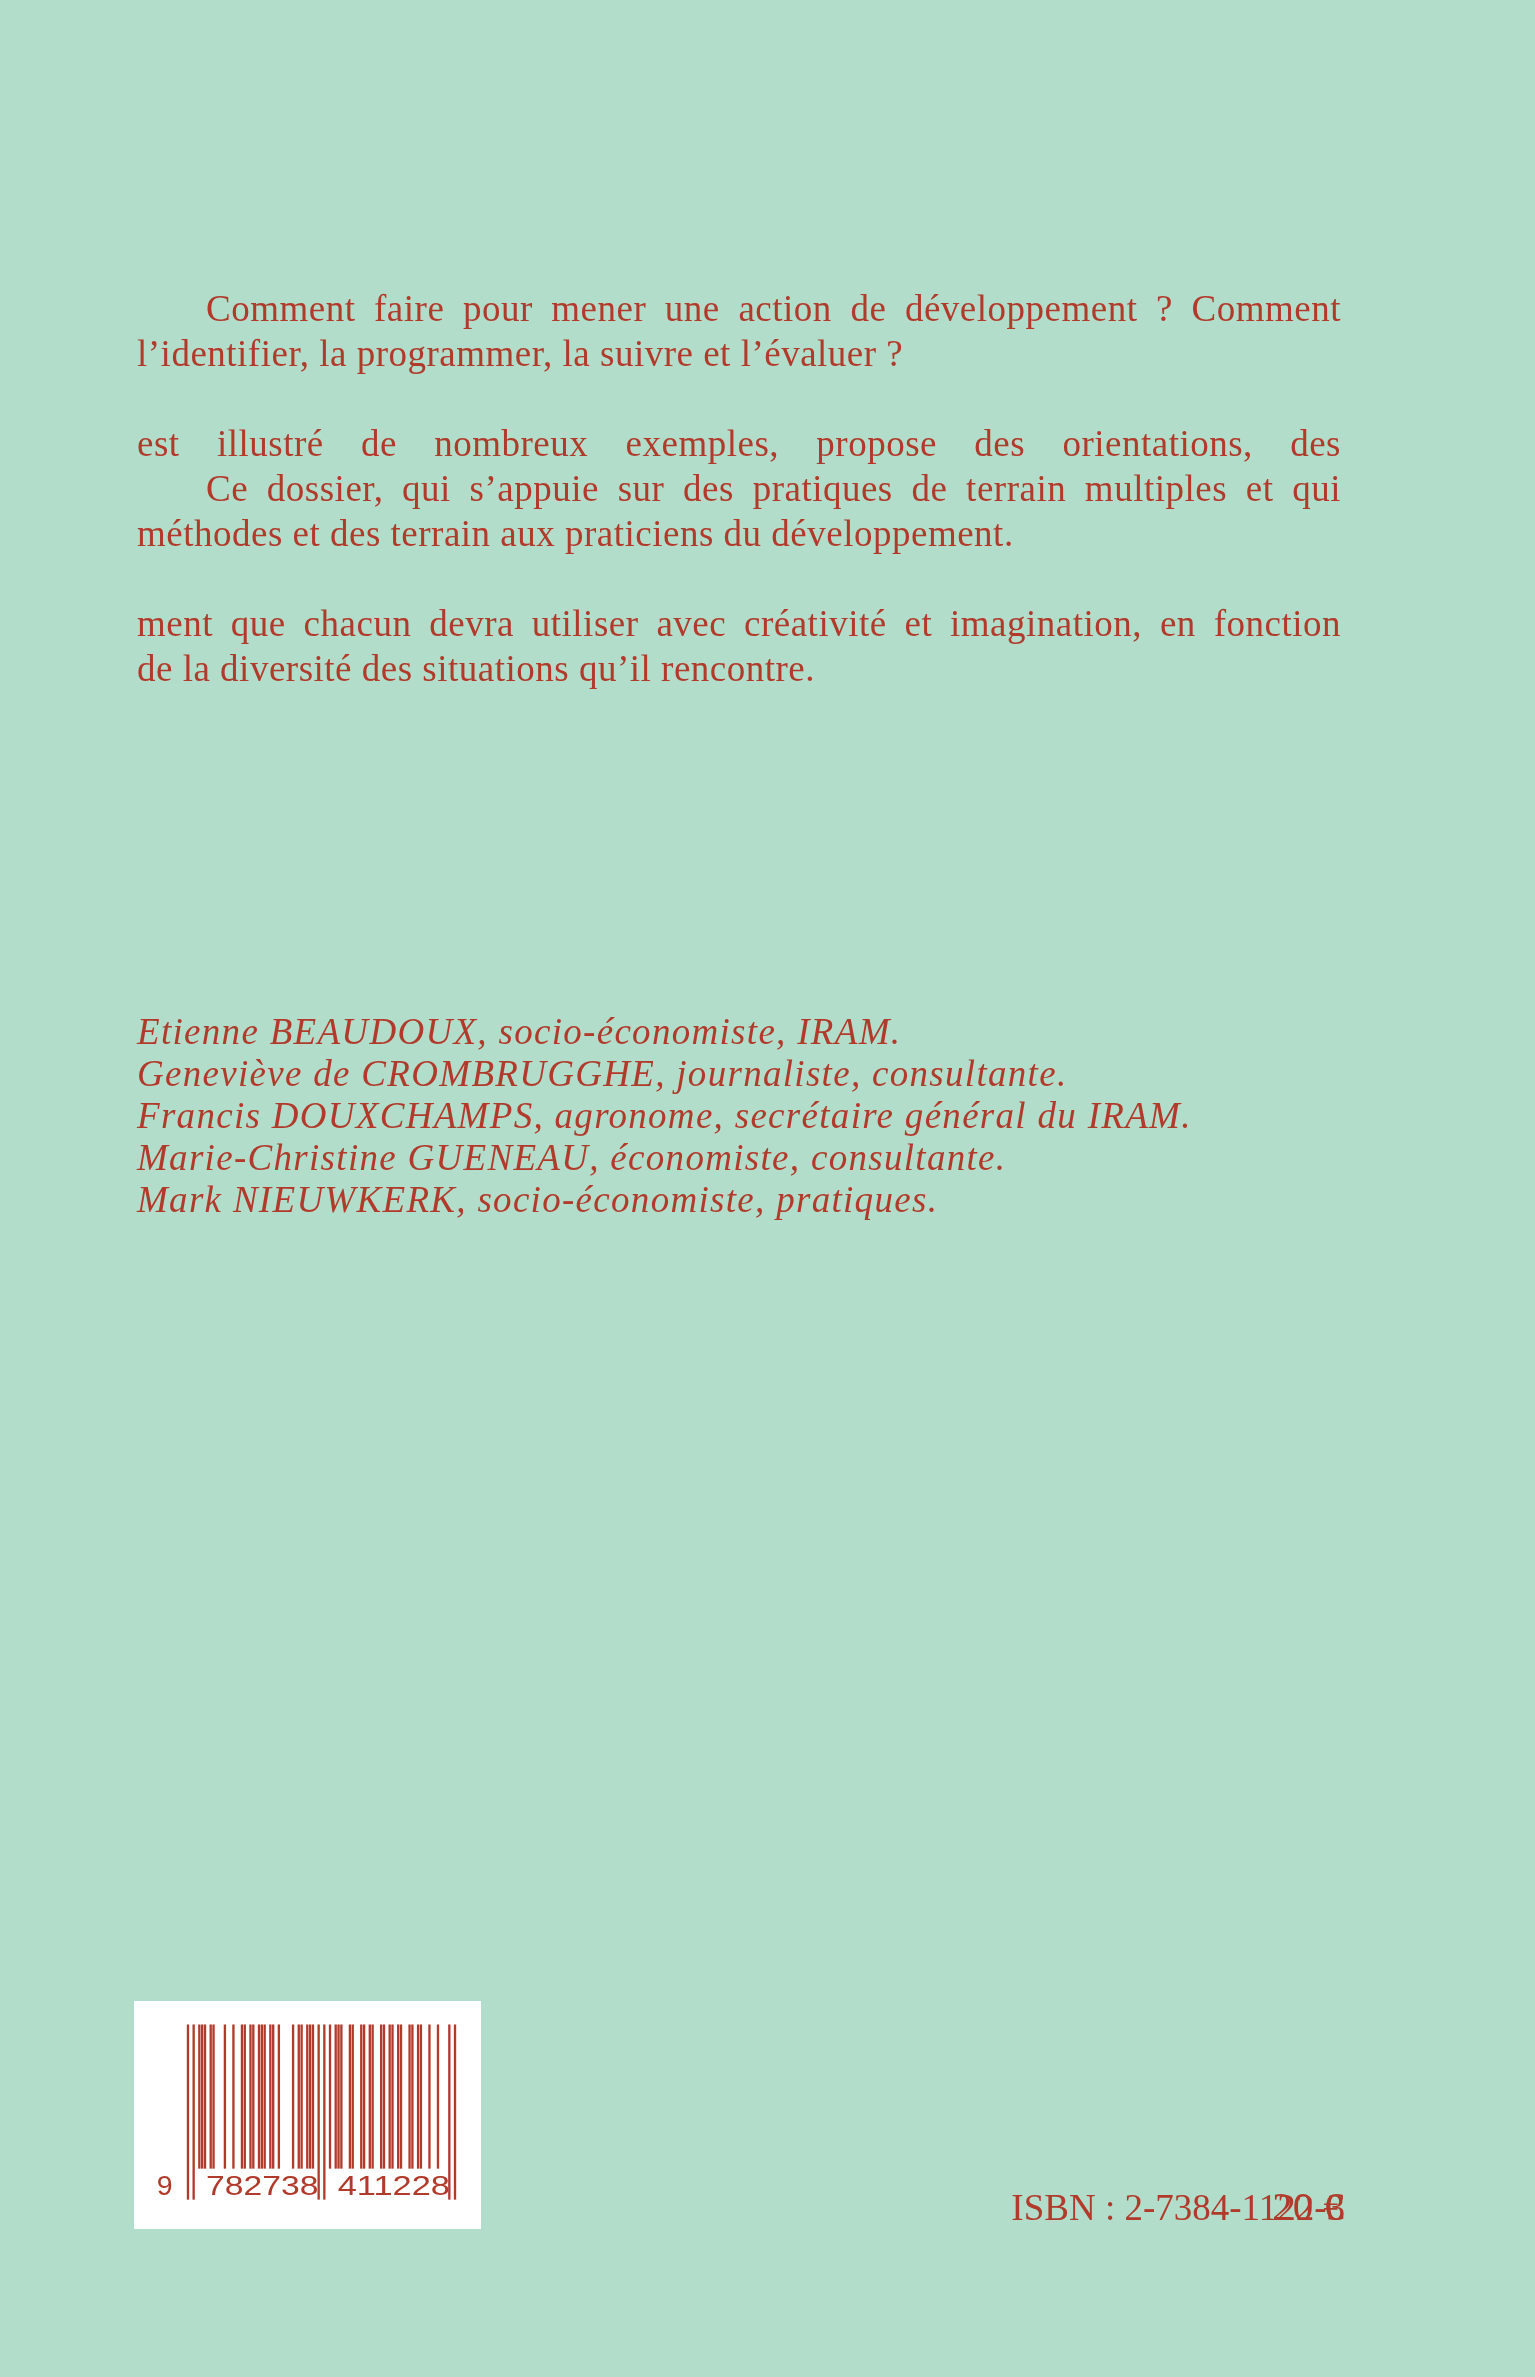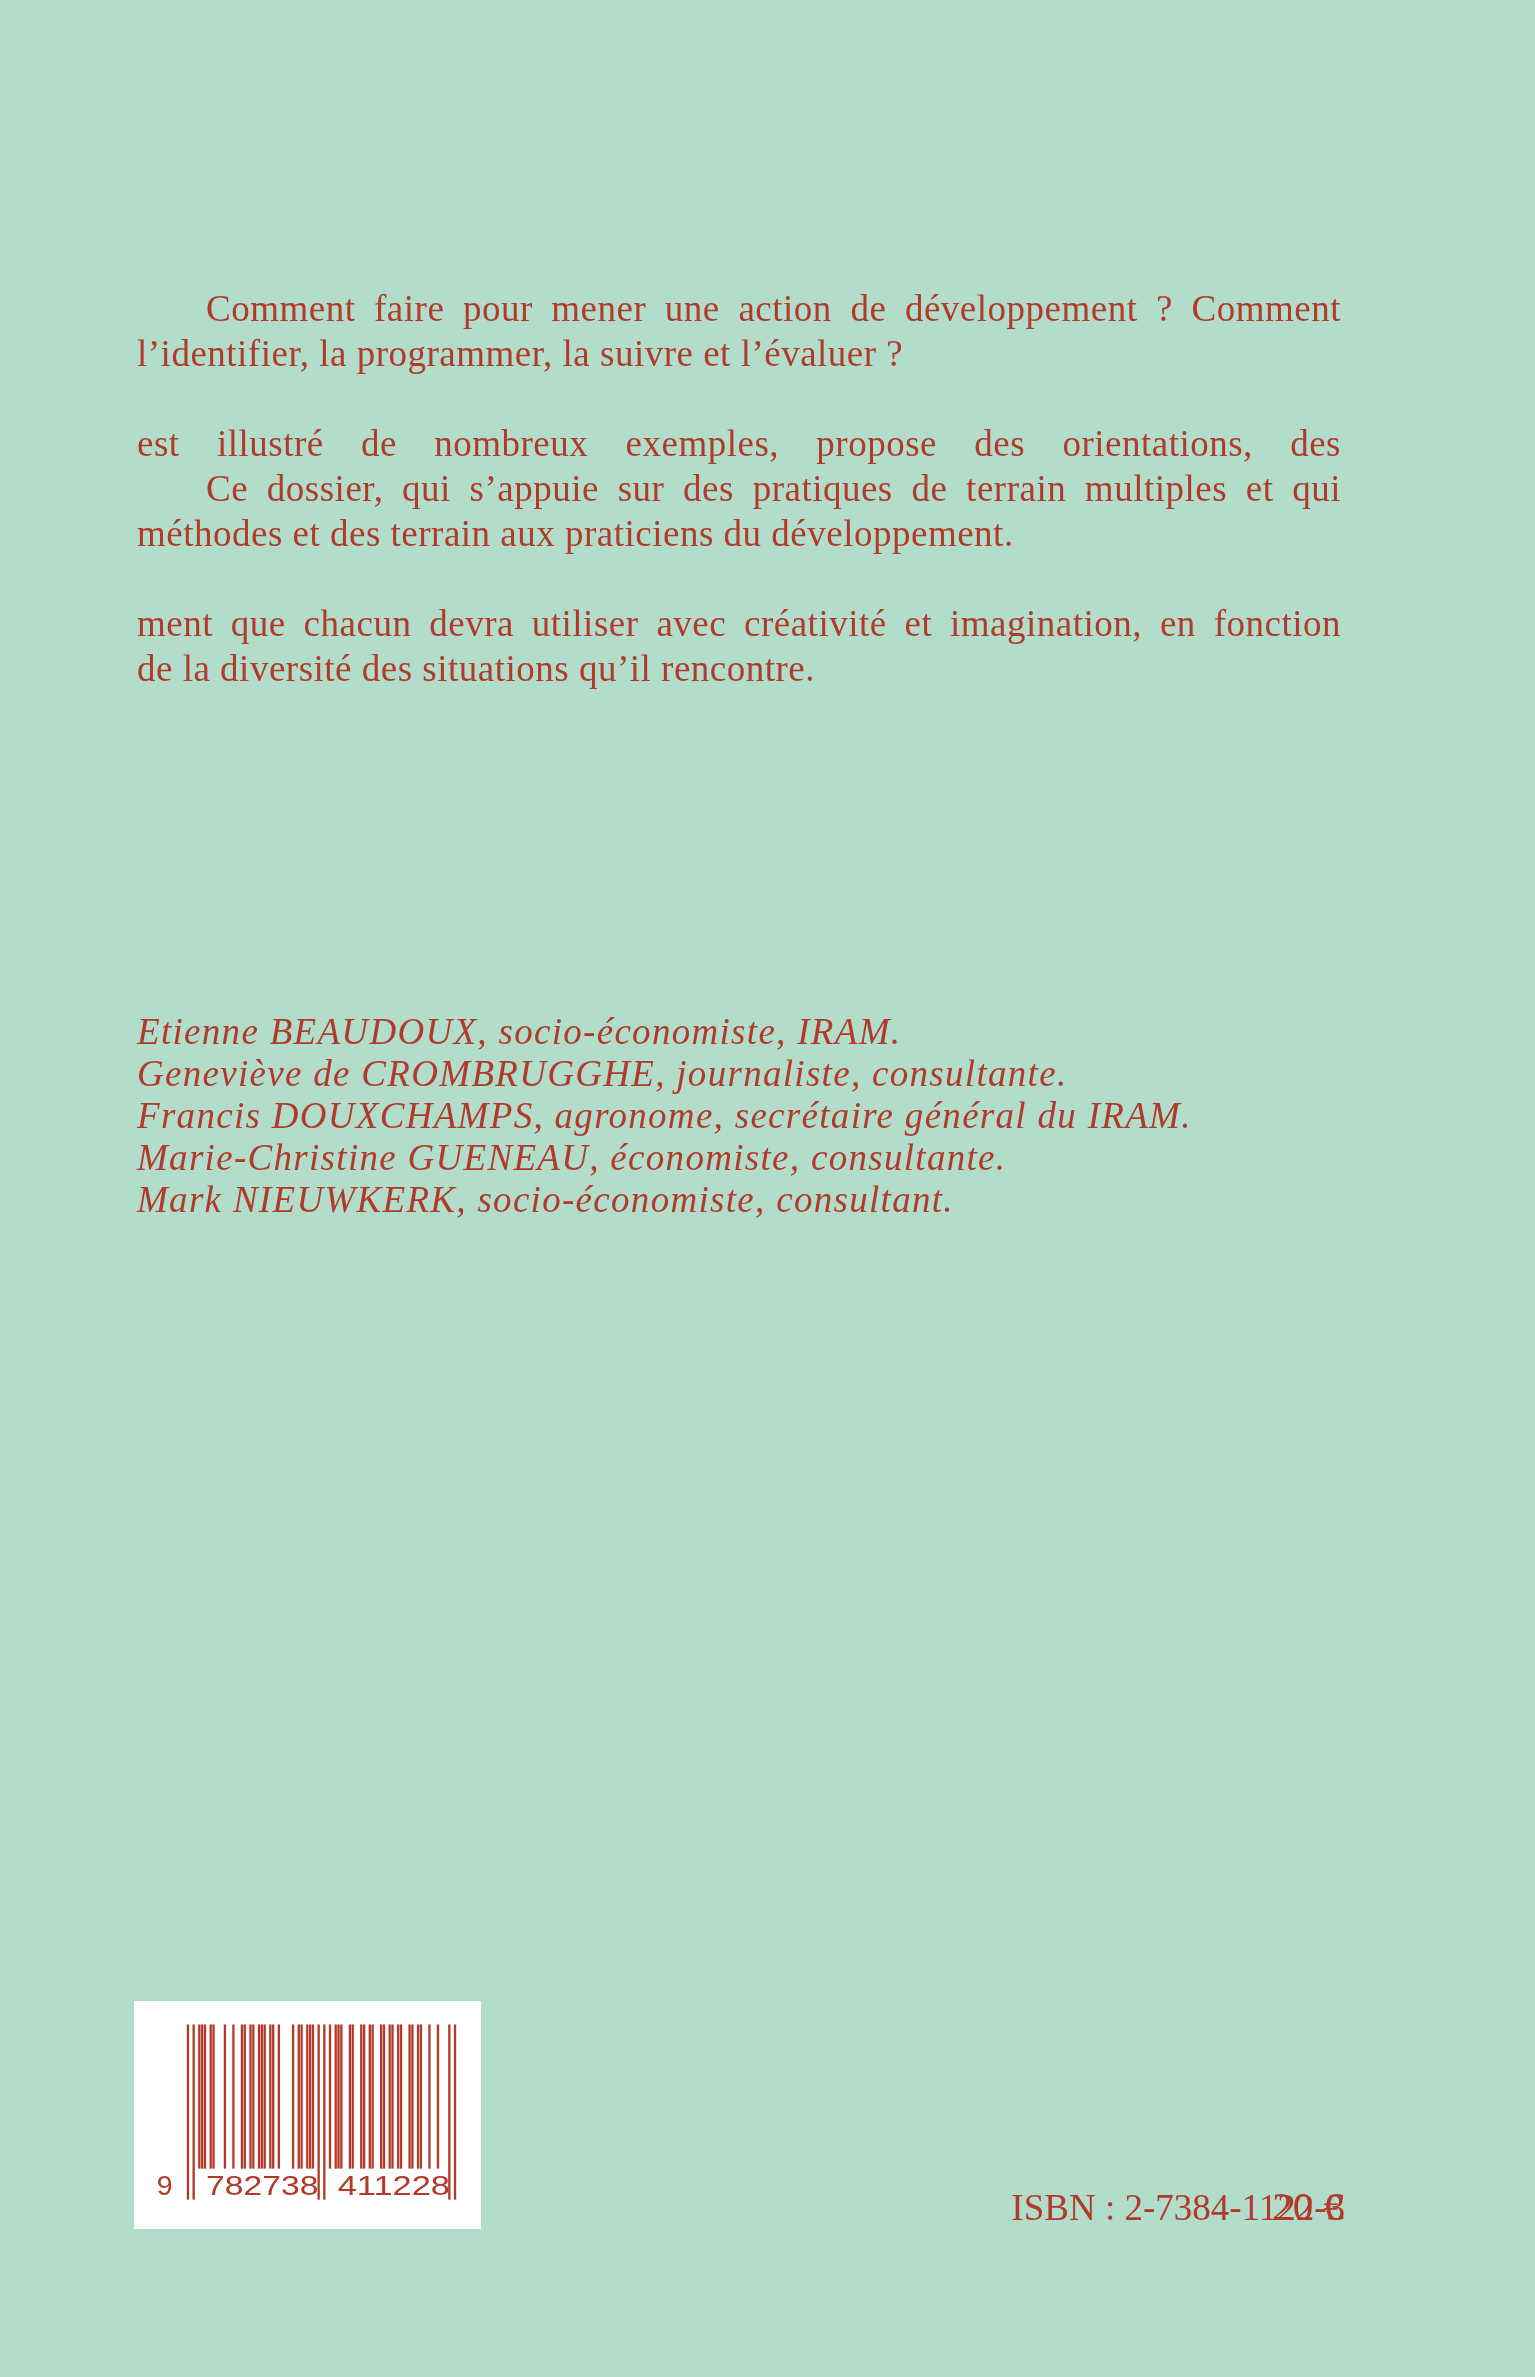--- a/index.html
+++ b/index.html
@@ -59,21 +59,21 @@
     <span class="line">ment que chacun devra utiliser avec créativité et imagination, en fonction</span>
     <span class="line last">de la diversité des situations qu’il rencontre.</span>
   </p>
 </div>
 
 <div class="authors">
   <span class="author">Etienne BEAUDOUX, socio-économiste, IRAM.</span>
   <span class="author">Geneviève de CROMBRUGGHE, journaliste, consultante.</span>
   <span class="author">Francis DOUXCHAMPS, agronome, secrétaire général du IRAM.</span>
   <span class="author">Marie-Christine GUENEAU, économiste, consultante.</span>
-  <span class="author">Mark NIEUWKERK, socio-économiste, consultant.</span>
+  <span class="author">Mark NIEUWKERK, socio-économiste, pratiques.</span>
 </div>
 
 <div class="barcode-box">
   <svg id="barcode-svg" width="347" height="228" viewBox="0 0 414 272">
     <g id="barcode-bars" fill="#B23A2B">
         <rect x="63.00" y="28" width="2.78" height="209"></rect>
         <rect x="69.78" y="28" width="2.78" height="209"></rect>
         <rect x="76.56" y="28" width="2.78" height="172"></rect>
         <rect x="79.95" y="28" width="2.78" height="172"></rect>
         <rect x="83.34" y="28" width="2.78" height="172"></rect>

